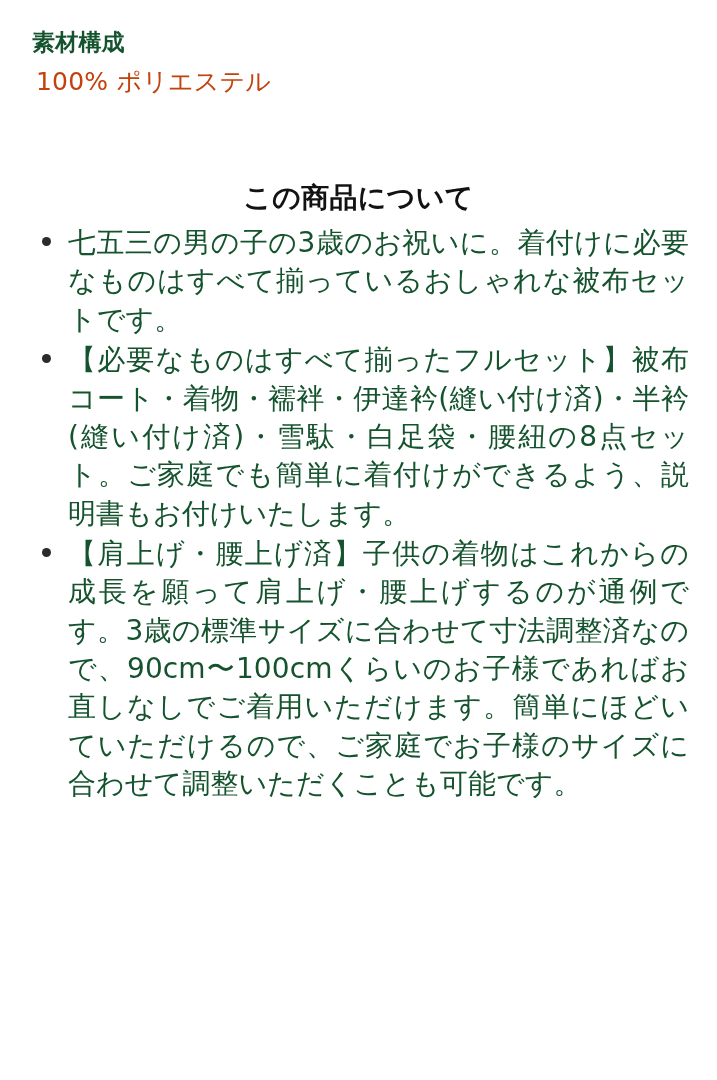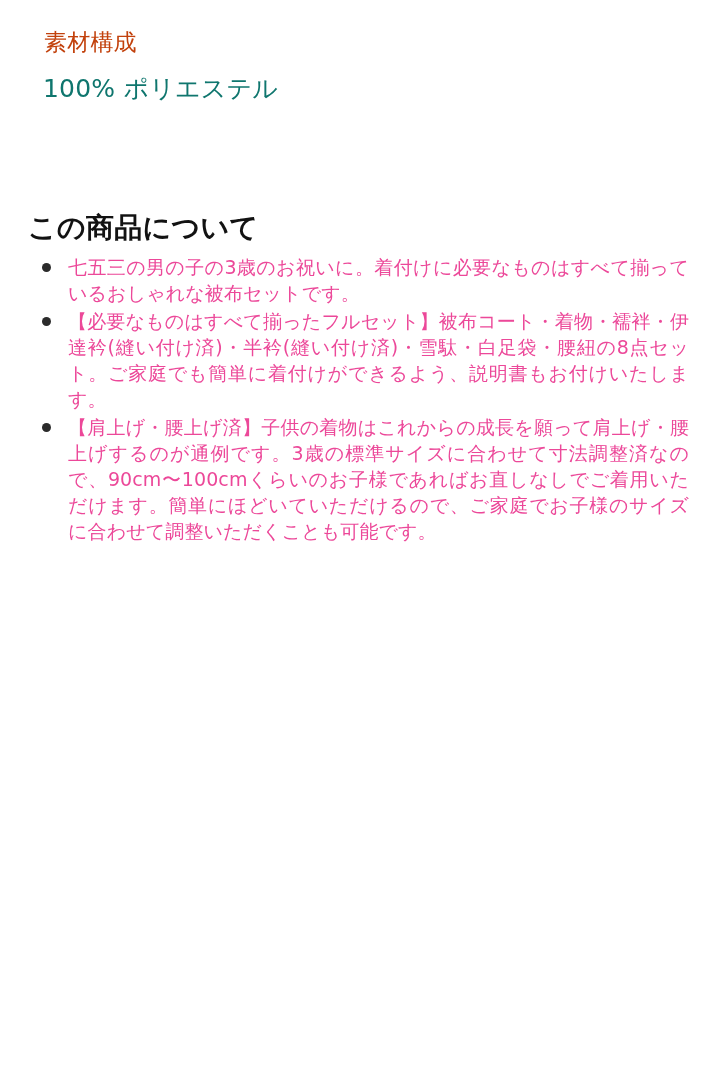--- a/index.html
+++ b/index.html
@@ -15,59 +15,60 @@
     color: #1a1a1a;
     -webkit-font-smoothing: antialiased;
   }
   .page {
     padding: 28px 28px 0 28px;
     box-sizing: border-box;
     width: 717px;
   }
   .section-heading {
     font-size: 23px;
-    font-weight: normal;
+    font-weight: bold;
     line-height: 1.25;
-    margin: 0 0 4px 16px;
+    margin: 0 0 4px 4px;
     letter-spacing: 0.2px;
-    color: #c2410c;
+    color: #14532d;
   }
   .section-body {
     font-size: 25px;
     font-weight: 400;
     line-height: 1.35;
-    margin: 15px;
-    color: #0f766e;
+    margin: 8px;
+    color: #c2410c;
     letter-spacing: 0.2px;
   }
   .gap-small {
     height: 22px;
   }
   .gap-large {
     height: 52px;
   }
   .about-title {
     font-size: 28px;
     font-weight: bold;
     line-height: 1.2;
-    margin: 16px 0 10px 0;
+    margin: 0 0 10px 0;
     letter-spacing: 0.3px;
     color: #121212;
+    text-align: center;
   }
   ul.bullets {
     list-style: none;
     margin: 0;
     padding: 0;
   }
   ul.bullets > li {
     position: relative;
     padding-left: 40px;
-    font-size: 19px;
+    font-size: 28px;
     line-height: 1.37;
-    color: #ec4899;
+    color: #14532d;
     margin-bottom: 2px;
     letter-spacing: 0.1px;
   }
   ul.bullets > li .dot {
     position: absolute;
     left: 14px;
     top: 0.46em;
     width: 9px;
     height: 9px;
     background: #2b2b2b;

